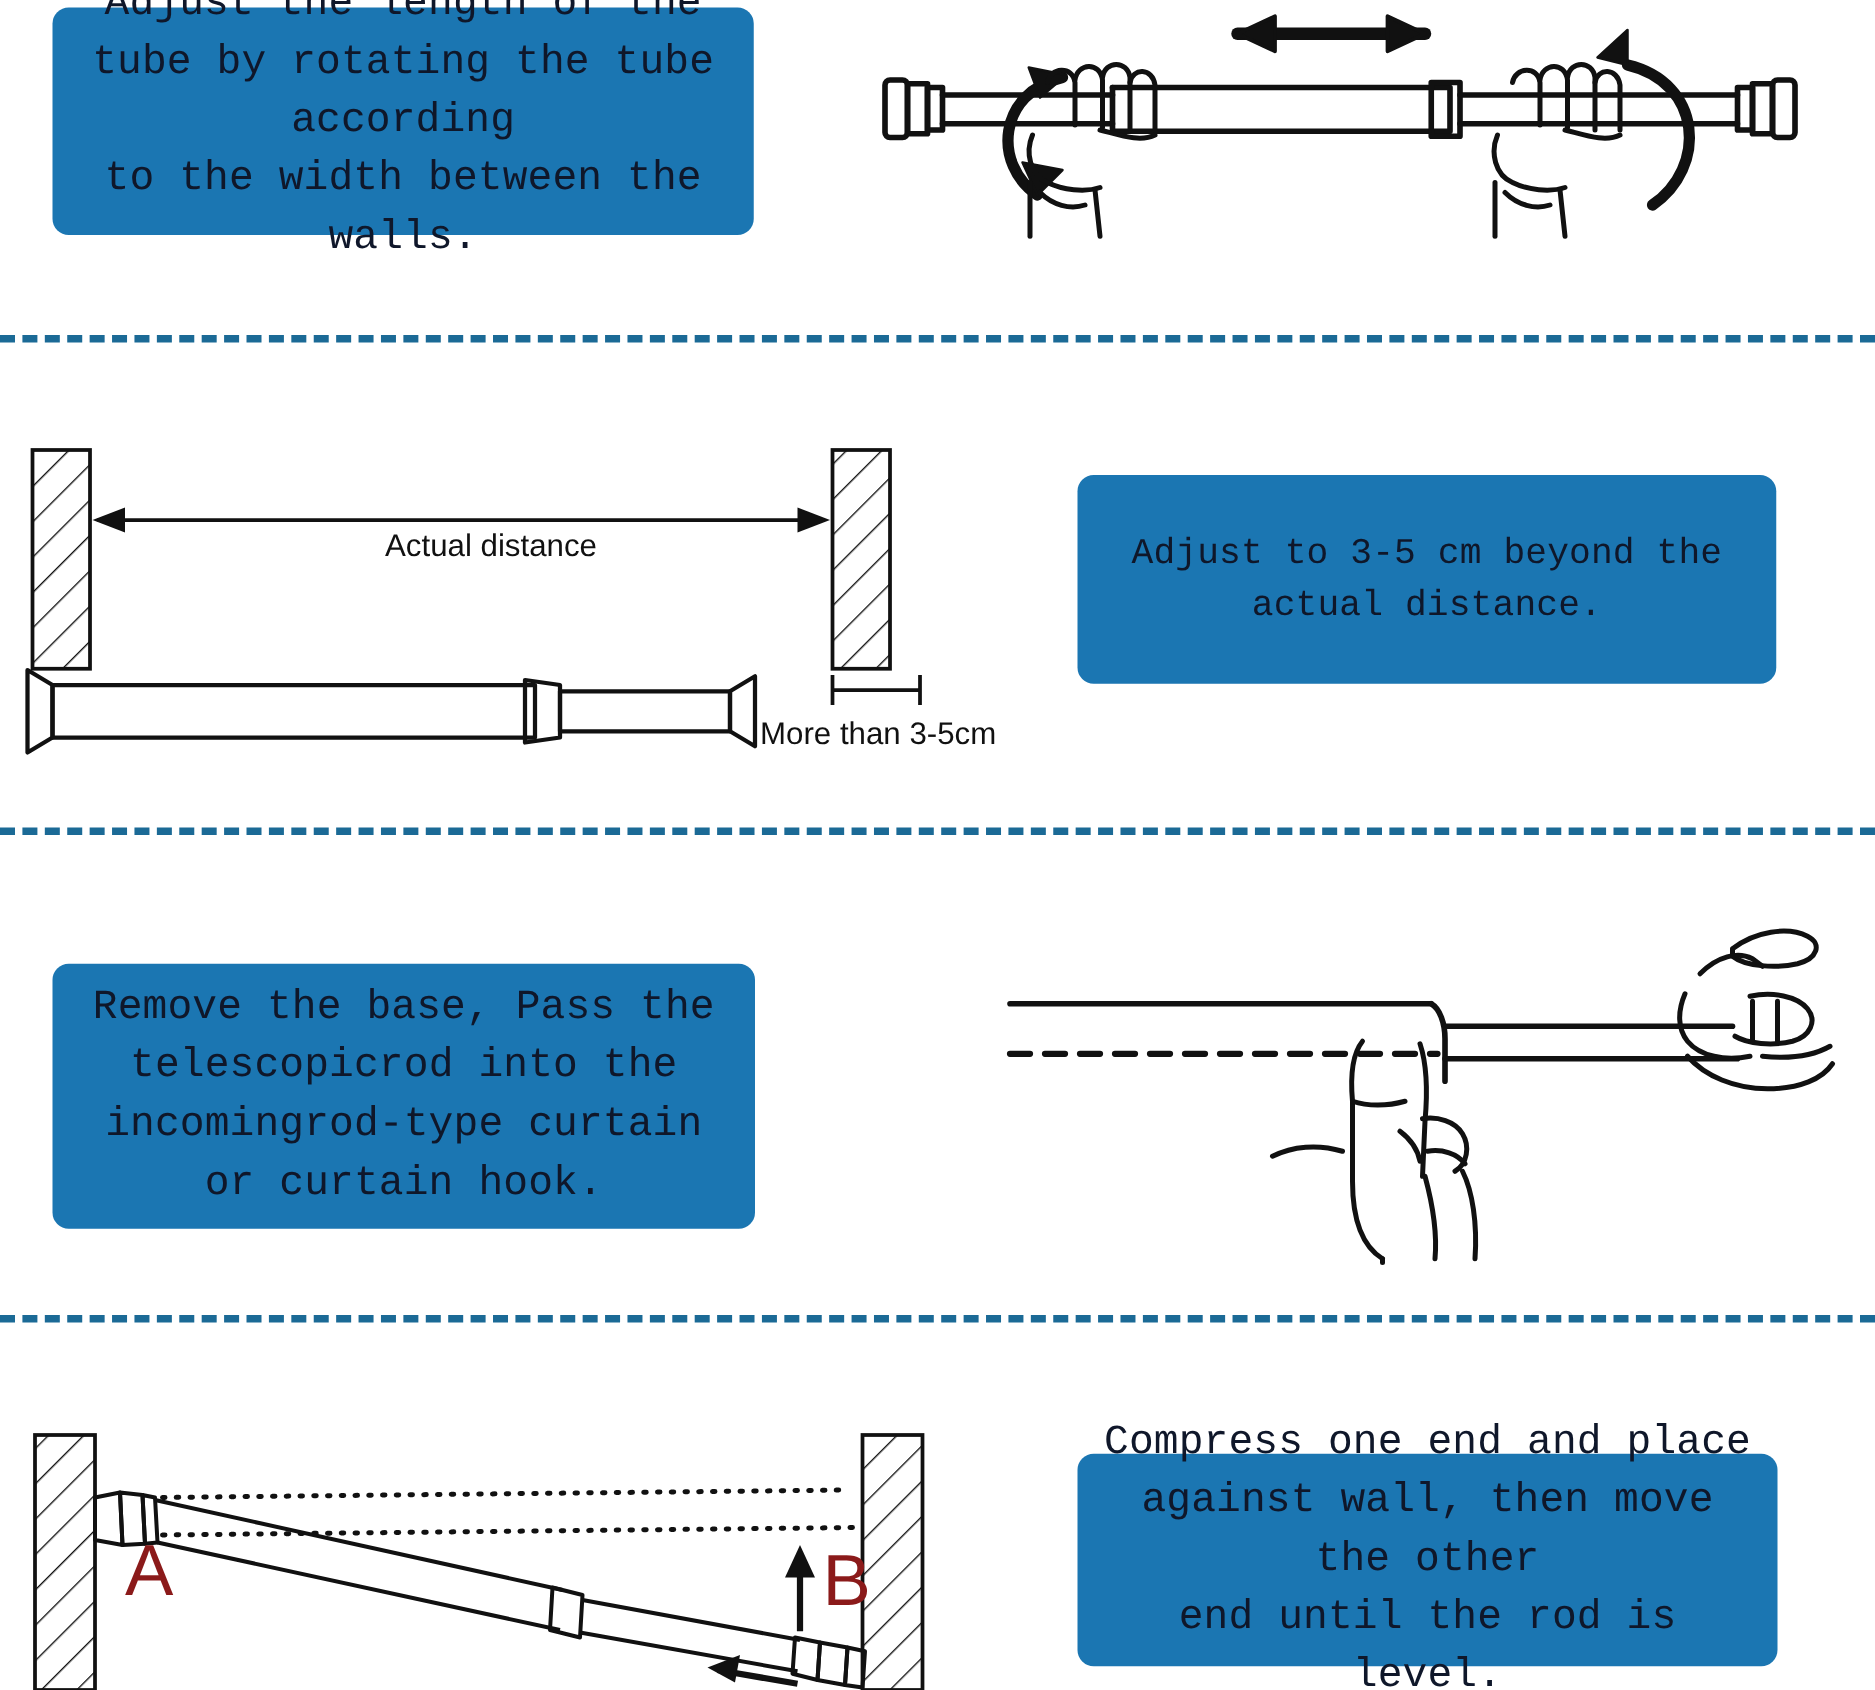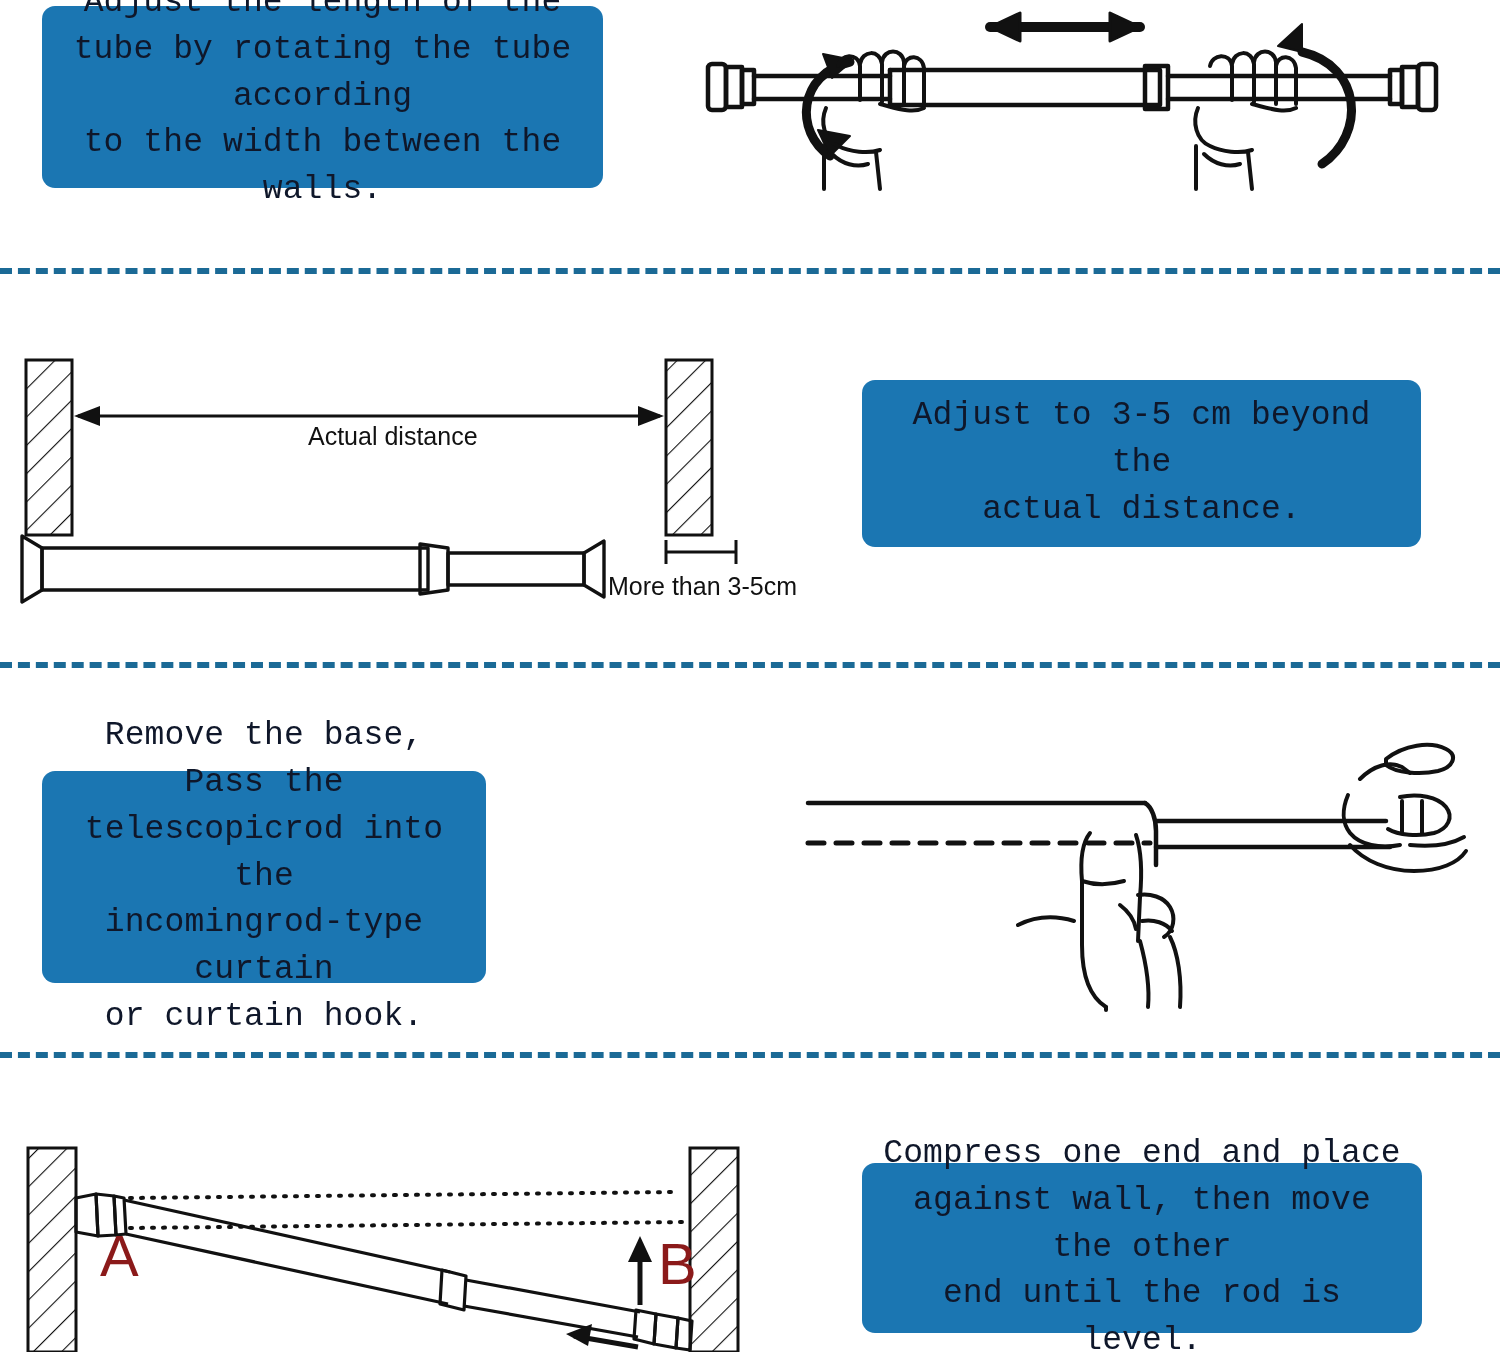--- a/index.html
+++ b/index.html
@@ -192,27 +192,27 @@
         <path d="M412 194 L440 198 L440 240 L412 244 Z"></path>
 
         <path d="M440 203 L576 203 L576 235 L440 235 Z"></path>
 
         <path d="M576 203 L596 191 L596 247 L576 235 Z"></path>
       </g>
     </svg>
   </div>
 
   <div class="callout" style="left:862px; top:380px; width:559px; height:167px;">
-    <div class="callout-text" style="font-size:33px;">Adjust to 3-5 cm beyond the
+    <div class="callout-text" style="font-size:29px;">Adjust to 3-5 cm beyond the
 actual distance.</div>
   </div>
 
   <div class="divider" style="top:662px;"></div>
 
-  <div class="callout" style="left:42px; top:771px; width:444px; height:212px;">
+  <div class="callout" style="left:42px; top:771px; width:562px; height:212px;">
     <div class="callout-text" style="font-size:33px;">Remove the base, Pass the
 telescopicrod into the
 incomingrod-type curtain
 or curtain hook.</div>
   </div>
 
   <div class="illus" style="left:790px; top:735px;">
     <svg width="680" height="275" viewBox="0 0 680 275">
       <g fill="none" stroke="#111111" stroke-width="4.5" stroke-linejoin="round" stroke-linecap="round">
 

